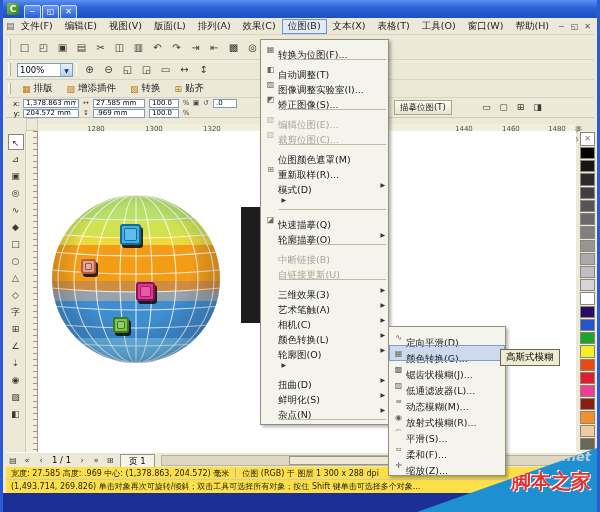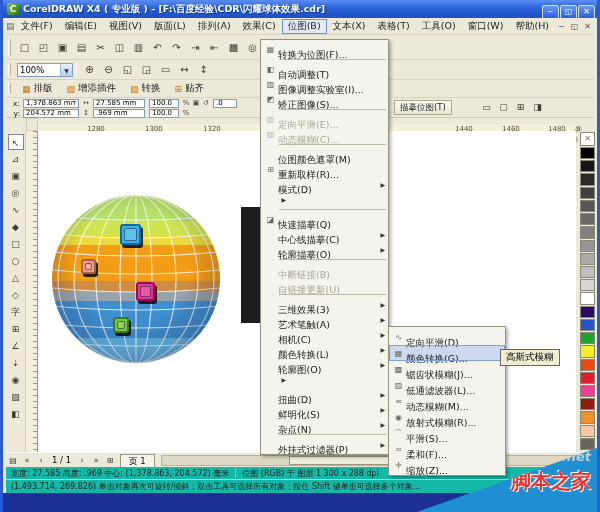--- a/index.html
+++ b/index.html
@@ -84,21 +84,21 @@
   
   .pagebar{position:absolute;left:3px;right:3px;top:452px;height:15px;background:#ece9d8;display:flex;
     align-items:center;font-size:8.5px;border-top:1px solid #fff;}
   .pnav{width:14px;text-align:center;color:#333;font-size:8px;}
   .pind{padding:0 4px;}
   .ptab{height:13px;border:1px solid #9a9784;border-bottom:0;background:#f6f4ea;padding:0 8px;
     margin-left:3px;line-height:12px;}
   .hscroll{flex:1;height:11px;margin:0 6px;background:#dcd8c4;border:1px solid #b8b49e;position:relative;}
   .hthumb{position:absolute;left:30%;width:25%;top:0;bottom:0;background:#ece9d8;border:1px solid #9a9784;}
   
-  .statusbar{position:absolute;left:3px;right:3px;top:467px;height:26px;background:#14b8a6;font-size:8px;color:#222;}
+  .statusbar{position:absolute;left:3px;right:3px;top:467px;height:26px;background:#fde047;font-size:8px;color:#222;}
   .srow{position:absolute;left:0;right:0;height:13px;display:flex;align-items:center;padding:0 5px;}
   .srow.s1{top:0;border-bottom:1px solid #cfcbb6;}
   .srow.s2{top:13px;}
   .sdiv{width:1px;height:80%;background:#b8b49e;margin:0 6px;}
   .s1 .left{white-space:nowrap;overflow:hidden;}
   .s1 .right{white-space:nowrap;overflow:hidden;}
   .bottombar{position:absolute;left:0;right:0;top:493px;height:19px;background:#1c2f96;}
   
   .menu{position:absolute;left:257px;top:39px;width:129px;background:#f4f3ec;border:1px solid #94917c;
     box-shadow:2px 2px 3px rgba(0,0,0,.3);z-index:50;padding:2px 0;font-size:9.5px;color:#1a1a1a;}
@@ -122,21 +122,20 @@
   .wm-name{position:absolute;right:6px;top:20px;font-size:20px;font-weight:bold;color:#e63030;
     text-shadow:1px 1px 0 #fff,-1px -1px 0 #fff;}
 </style>
 </head>
 <body>
 
 <div class="win">
 
   <div class="titlebar">
     <div class="app-icon">C</div>
-    <div class="title-text">CorelDRAW X4 ( 专业版 ) - [F:\百度经验\CDR\闪耀球体效果.cdr]</div>
     <div>
       
     <span class="winbtn" style="display:inline-block"><i style="font-style:normal">─</i></span><span class="winbtn" style="display:inline-block"><i style="font-style:normal">◱</i></span><span class="winbtn" style="display:inline-block"><i style="font-style:normal">✕</i></span></div>
   </div>
 
   <div class="menubar">
     <span class="doc-icon">▤</span>
     <div style="display:flex">
 
     <span class="menubar-item"><i style="font-style:normal">文件(F)</i></span>
@@ -448,26 +447,26 @@
         <span class="lbl">矫正图像(S)...</span>
         <span class="arrow"></span>
       </div>
       <div class="mi sep">
         
         
         
       </div>
       <div class="mi disabled">
         <span class="mic">▧</span>
-        <span class="lbl">定向平滑(E)...</span>
+        <span class="lbl">编辑位图(E)...</span>
         <span class="arrow"></span>
       </div>
       <div class="mi disabled">
         <span class="mic">▥</span>
-        <span class="lbl">动态模糊(C)...</span>
+        <span class="lbl">裁剪位图(C)...</span>
         <span class="arrow"></span>
       </div>
       <div class="mi sep">
         
         
         
       </div>
       <div class="mi">
         <span class="mic"></span>
         <span class="lbl">位图颜色遮罩(M)</span>
@@ -492,25 +491,20 @@
         
         
       </div>
       <div class="mi">
         <span class="mic">◪</span>
         <span class="lbl">快速描摹(Q)</span>
         <span class="arrow"></span>
       </div>
       <div class="mi">
         <span class="mic"></span>
-        <span class="lbl">中心线描摹(C)</span>
-        <span class="arrow">▶</span>
-      </div>
-      <div class="mi">
-        <span class="mic"></span>
         <span class="lbl">轮廓描摹(O)</span>
         <span class="arrow">▶</span>
       </div>
       <div class="mi sep">
         
         
         
       </div>
       <div class="mi disabled">
         <span class="mic"></span>
@@ -568,25 +562,20 @@
       </div>
       <div class="mi">
         <span class="mic"></span>
         <span class="lbl">杂点(N)</span>
         <span class="arrow">▶</span>
       </div>
       <div class="mi sep">
         
         
         
-      </div>
-      <div class="mi">
-        <span class="mic"></span>
-        <span class="lbl">外挂式过滤器(P)</span>
-        <span class="arrow">▶</span>
       </div>
     </div>
 
   <div class="submenu">
 
   <div class="mi">
         <span class="mic">∿</span>
         <span class="lbl">定向平滑(D)...</span>
         <span class="arrow"></span>
       </div>

